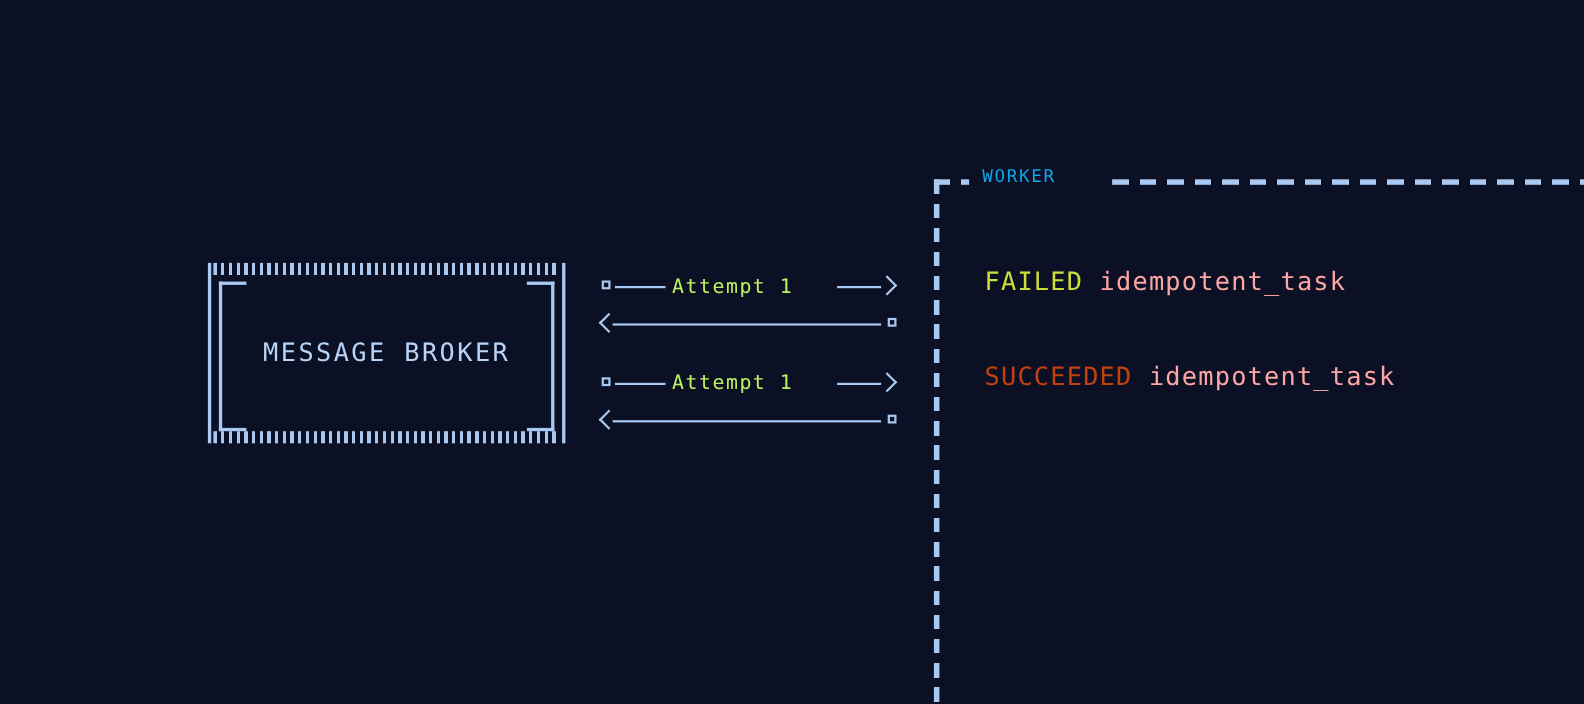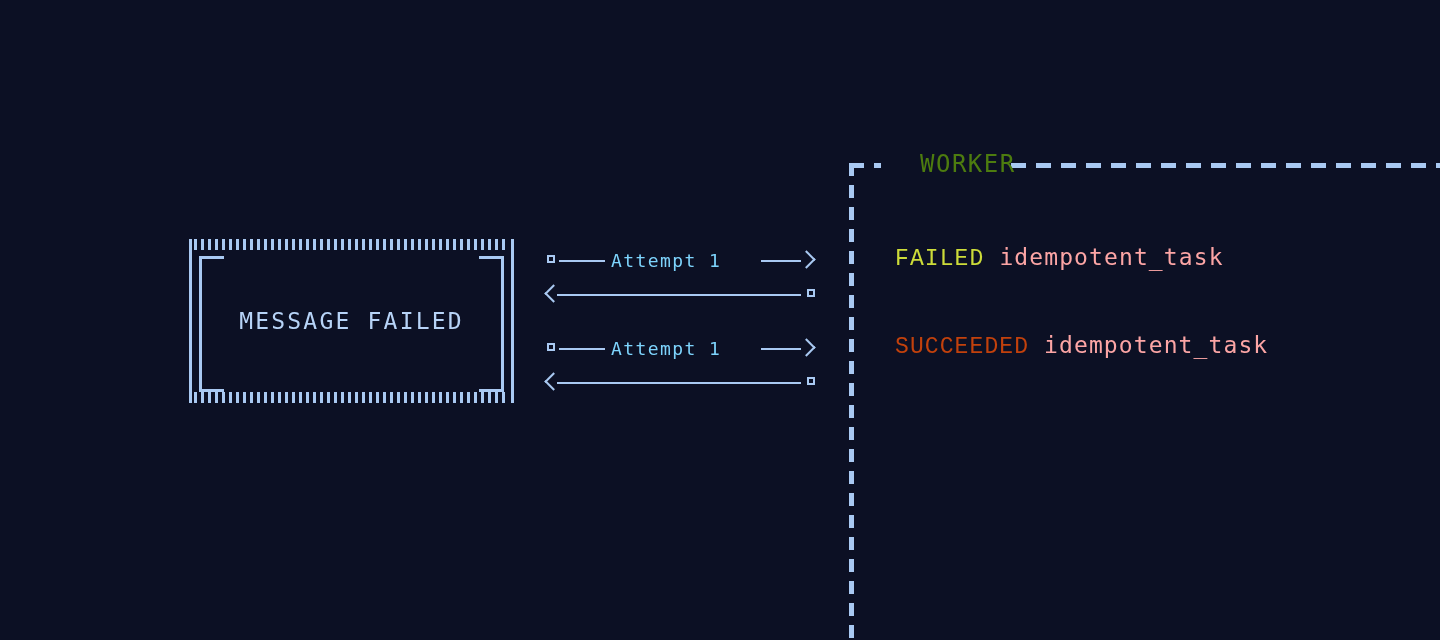--- a/index.html
+++ b/index.html
@@ -120,21 +120,21 @@
     border-right: 2px solid #a9c9f2;
   }
   .head.right { transform: rotate(45deg); }
   .head.left  { transform: rotate(-135deg); }
 
   .attempt-text {
     position: absolute;
     top: 0px;
     font-size: 18px;
     letter-spacing: 1.4px;
-    color: #7dd3fc;
+    color: #bef264;
     white-space: nowrap;
     line-height: 26px;
   }
 
   
   .fwd .sq       { left: 2px; }
   .fwd .line.a   { left: 14px; width: 46px; }
   .fwd .attempt-text { left: 66px; }
   .fwd .line.b   { right: 16px; width: 40px; }
   .fwd .head.right { right: 4px; }
@@ -180,57 +180,56 @@
     width: 32px;
   }
   .worker-hline.post {
     left: 162px;
     right: -20px;
   }
   .worker-title {
     position: absolute;
     left: 44px;
     top: -13px;
-    font-size: 24px;
+    font-size: 16px;
     letter-spacing: 1.5px;
-    color: #4d7c0f;
-    white-space: nowrap;
-    margin-left: 27px;
+    color: #0ea5e9;
+    white-space: nowrap;
   }
 
   .log-lines {
     position: absolute;
     left: 46px;
     top: 78px;
     width: 540px;
   }
   .log-line {
     font-size: 23px;
     letter-spacing: 1.1px;
     white-space: nowrap;
     line-height: 32px;
     margin-bottom: 54px;
   }
   .log-line:last-child { margin-bottom: 0; }
-  .log-status { font-weight: normal; font-family: Liberation Mono, monospace; }
+  .log-status { font-weight: normal; }
   .log-name { color: #fca5a5; }
 </style>
 </head>
 <body>
 
 <div id="stage">
 
   <div class="broker">
     <div class="broker-comb top"></div>
     <div class="broker-comb bottom"></div>
     <div class="broker-rail left"></div>
     <div class="broker-rail right"></div>
     <div class="bracket left"></div>
     <div class="bracket right"></div>
-    <div class="broker-label">MESSAGE FAILED</div>
+    <div class="broker-label">MESSAGE BROKER</div>
   </div>
 
   <div class="arrows">
 
     <div class="attempt-group first">
       <div class="row fwd">
         <div class="sq"></div>
         <div class="line a"></div>
         <div class="attempt-text">Attempt 1</div>
         <div class="line b"></div>

